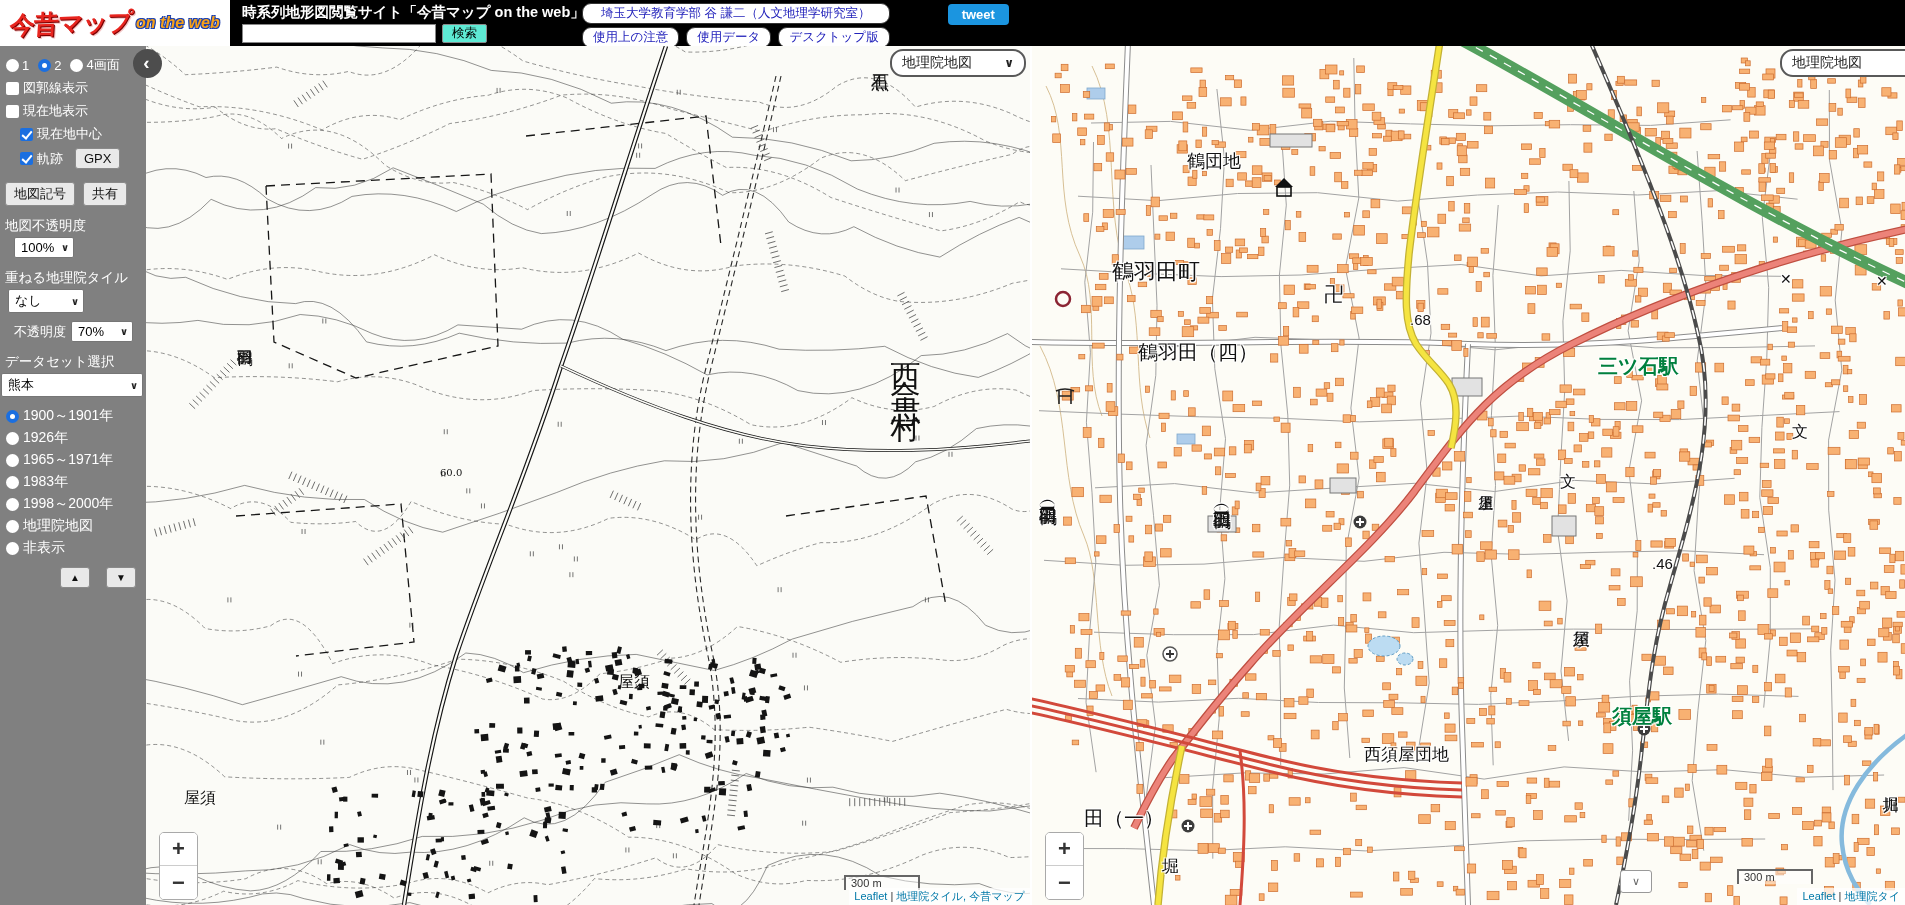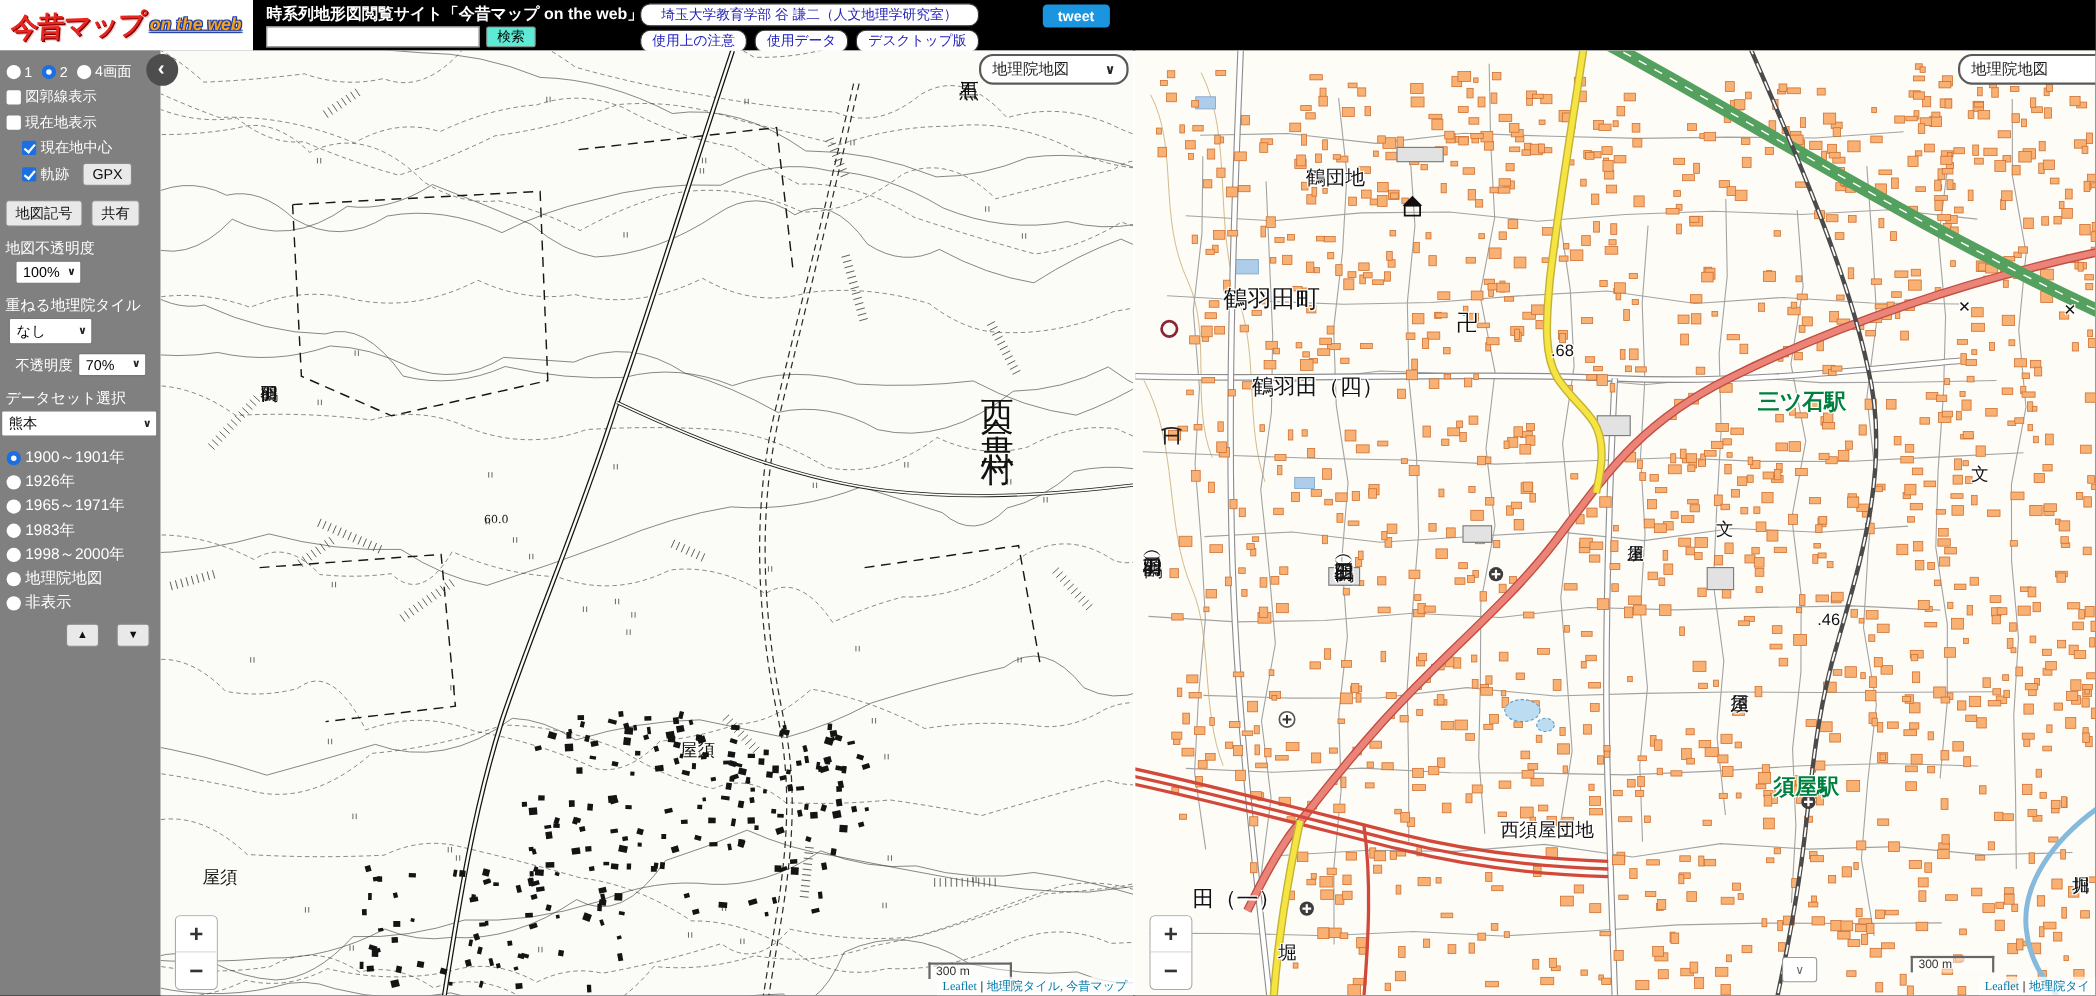--- a/index.html
+++ b/index.html
@@ -5,21 +5,21 @@
   html,body{margin:0;padding:0;width:1905px;height:905px;overflow:hidden;background:#000;
     font-family:"Liberation Sans","DejaVu Sans",sans-serif;}
   .app{width:1905px;height:905px;display:flex;flex-direction:column;}
 
   
   header{height:46px;background:#000;display:flex;align-items:flex-start;flex:0 0 46px;position:relative;}
   .logo{width:230px;height:46px;background:#fff;display:flex;align-items:center;justify-content:center;gap:4px;cursor:pointer;}
   .logo-main{font-size:25px;font-weight:900;color:#e8251f;letter-spacing:-1px;
     transform:skewX(-6deg) rotate(-2deg);text-shadow:1px 1px 0 #7a0000,2px 2px 0 #f4c7c7;}
   .logo-sub{font-size:16px;font-weight:bold;font-style:italic;color:#f7a11a;
-    text-shadow:1px 1px 0 #1a3fae,-1px -1px 0 #1a3fae,1px -1px 0 #1a3fae,-1px 1px 0 #1a3fae;text-decoration:underline;}
+    text-shadow:1px 1px 0 #1a3fae,-1px -1px 0 #1a3fae,1px -1px 0 #1a3fae,-1px 1px 0 #1a3fae;}
   .title-search{margin-left:12px;width:330px;}
   .site-title{color:#fff;font-weight:bold;font-size:14.5px;margin-top:3px;white-space:nowrap;}
   .search-row{display:flex;gap:6px;margin-top:2px;align-items:center;}
   .search-row input{width:186px;height:17px;border:1px solid #888;background:#fff;font-size:12px;padding:0 3px;}
   .search-row button{height:19px;font-size:12.5px;background:#5eead4;border:1px solid #8a8a8a;border-radius:2px;padding:0 9px;cursor:pointer;}
   .header-links{margin-left:10px;display:flex;flex-direction:column;gap:3px;margin-top:3px;}
   .pill{background:#fff;border:1.5px solid #333;border-radius:9px;color:#2222bb;font-size:12.5px;
     padding:1px 10px;white-space:nowrap;cursor:pointer;text-align:center;}
   .pill-row{display:flex;gap:7px;}
   .tweet{margin-left:58px;margin-top:4px;background:#1b95e0;color:#fff;border:none;border-radius:4px;
@@ -81,21 +81,21 @@
     font-size:22px;font-weight:bold;color:#333;cursor:pointer;padding:0;}
   .zoomctl button:last-child{border-bottom:none;}
 
   .scalebar{position:absolute;z-index:7;font-size:11px;color:#333;background:rgba(255,255,255,.45);
     border:2px solid #666;border-bottom:none;height:13px;line-height:13px;padding:0 5px;border-radius:0;}
   .map.left .scalebar{right:110px;bottom:15px;width:62px;}
   .map.right .scalebar{right:92px;bottom:21px;width:62px;}
 
   .attr{position:absolute;right:0;bottom:0;z-index:7;background:rgba(255,255,255,.75);font-size:11px;
     padding:1px 5px;color:#333;white-space:nowrap;}
-  .attr .lnk{color:#0078a8;cursor:pointer;font-family:Liberation Serif, serif;}
+  .attr .lnk{color:#0078a8;cursor:pointer;}
   .mini-box{position:absolute;left:588px;bottom:12px;width:30px;height:21px;background:#fff;border:1px solid #999;
     border-radius:3px;z-index:7;color:#666;font-size:11px;display:flex;align-items:center;justify-content:center;cursor:pointer;}
 </style>
 </head>
 <body>
 
 <div class="app">
 
   <header>
     <div class="logo">

